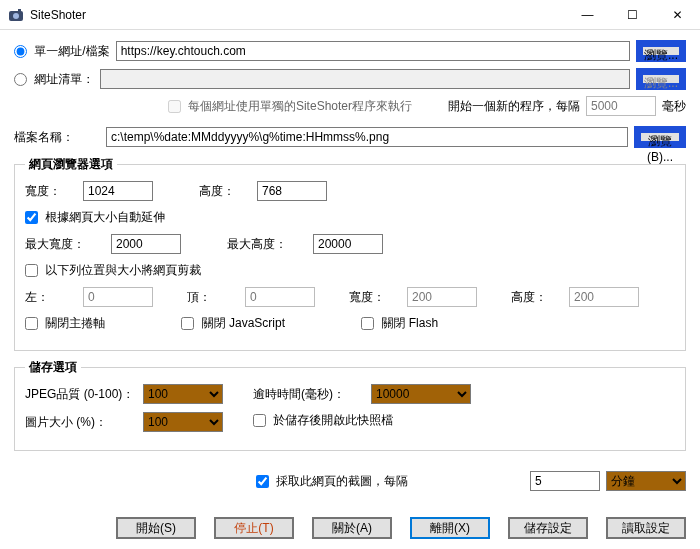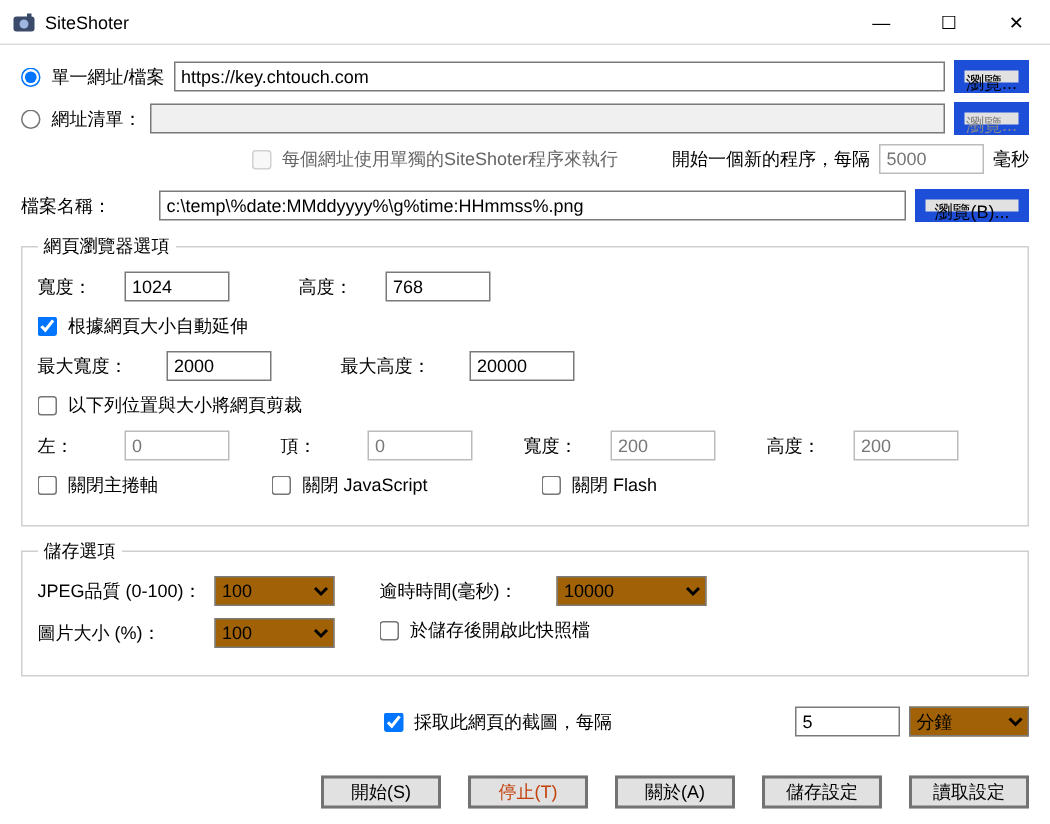--- a/index.html
+++ b/index.html
@@ -16,21 +16,21 @@
 label.rlabel { min-width: 86px; }
 input[type=text].wide { flex: 1; height: 20px; border: 1px solid #7a7a7a; padding: 0 4px; background: #fff; }
 input[type=text].num { width: 70px; height: 20px; border: 1px solid #7a7a7a; padding: 0 4px; text-align: left; }
 input[type=text].num:disabled { background: #fff; color: #777; border-color: #bcbcbc; }
 input[type=text].wide:disabled { background: #f0f0f0; }
 button.browse { width: 50px; height: 22px; border: 7px solid #1d4ed8; background: #e1e1e1; }
 button.browse:disabled { color: #888; }
 input[type=radio], input[type=checkbox] { margin-right: 4px; vertical-align: middle; }
 
 fieldset { border: 1px solid #d0d0d0; margin-top: 8px; padding: 8px 10px 10px 10px; }
-legend { padding: 0 4px; }
+legend { padding: 0 4px; font-weight: bold; }
 
 .grid-row { display: flex; align-items: center; gap: 8px; margin-bottom: 8px; }
 .lbl { min-width: 50px; }
 .lbl-wide { min-width: 78px; }
 
 select.combo { width: 80px; height: 20px; border: 1px solid #7a7a7a; background: #a16207; }
 
 .bottombar { position: absolute; bottom: 10px; left: 0; right: 0; display: flex; justify-content: flex-end; gap: 18px; padding: 0 14px; }
 .bottombar button { width: 80px; height: 22px; border: 2px solid #737373; background: #e1e1e1; }
 .bottombar button.primary { border: 2px solid #0078d7; }
@@ -91,21 +91,21 @@
     <span>開始一個新的程序，每隔</span>
     <input type="text" class="num" disabled="" value="5000" style="">
     <span>毫秒</span>
   </div>
 
   <div class="spacer"></div>
 
   <div class="row">
     <label class="rlabel">檔案名稱：</label>
     <input type="text" class="wide" value="c:\temp\%date:MMddyyyy%\g%time:HHmmss%.png" style="">
-    <button class="browse" style="width:76px">瀏覽(B)...</button>
+    <button class="browse" style="width:52px">瀏覽(B)...</button>
   </div>
 
   <fieldset>
     <legend>網頁瀏覽器選項</legend>
 
     <div class="grid-row">
       <span class="lbl">寬度：</span>
       <input type="text" class="num" value="1024" style="">
       <span style="width:30px"></span>
       <span class="lbl">高度：</span>
@@ -203,15 +203,16 @@
     <input type="text" class="num" value="5" style="">
     <select class="combo"><option>分鐘</option></select>
   </div>
 
 </div>
 
 <div class="bottombar">
   <button>開始(S)</button>
   <button disabled="">停止(T)</button>
   <button>關於(A)</button>
+  <button class="primary">離開(X)</button>
   <button>儲存設定</button>
   <button>讀取設定</button>
 </div>
 
 </body></html>

